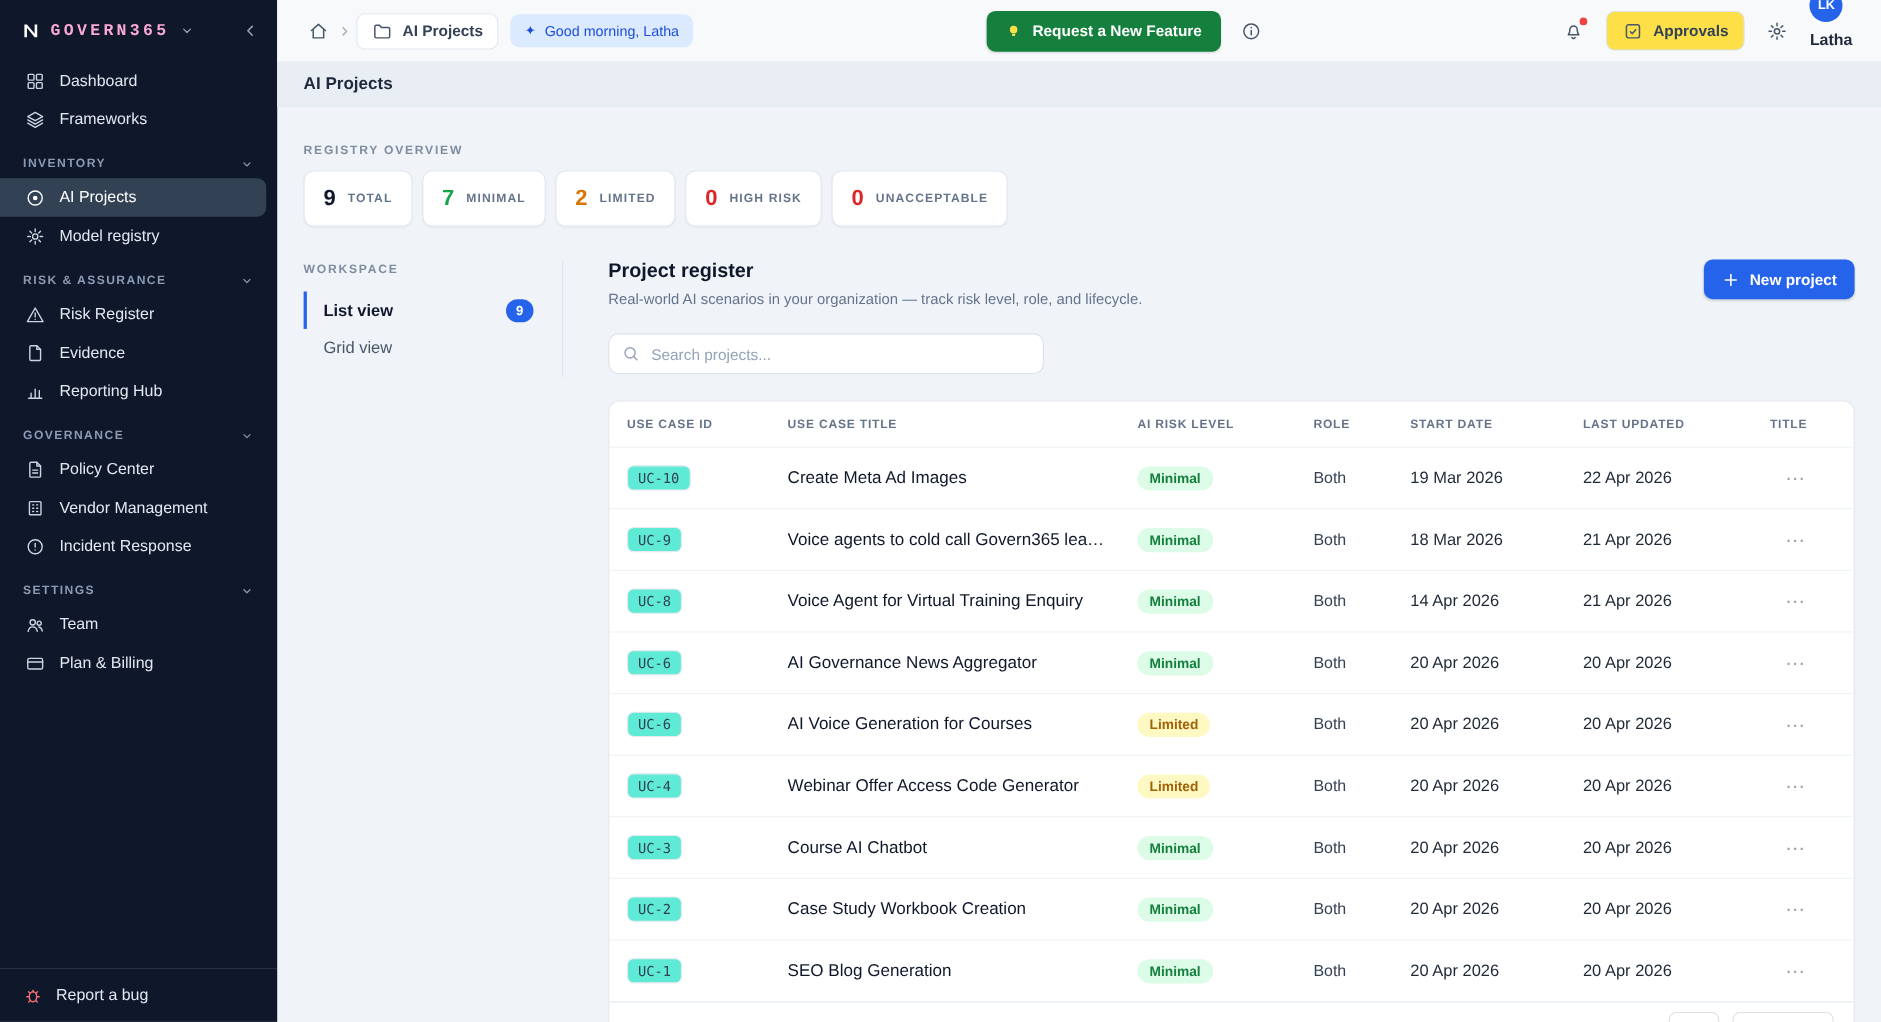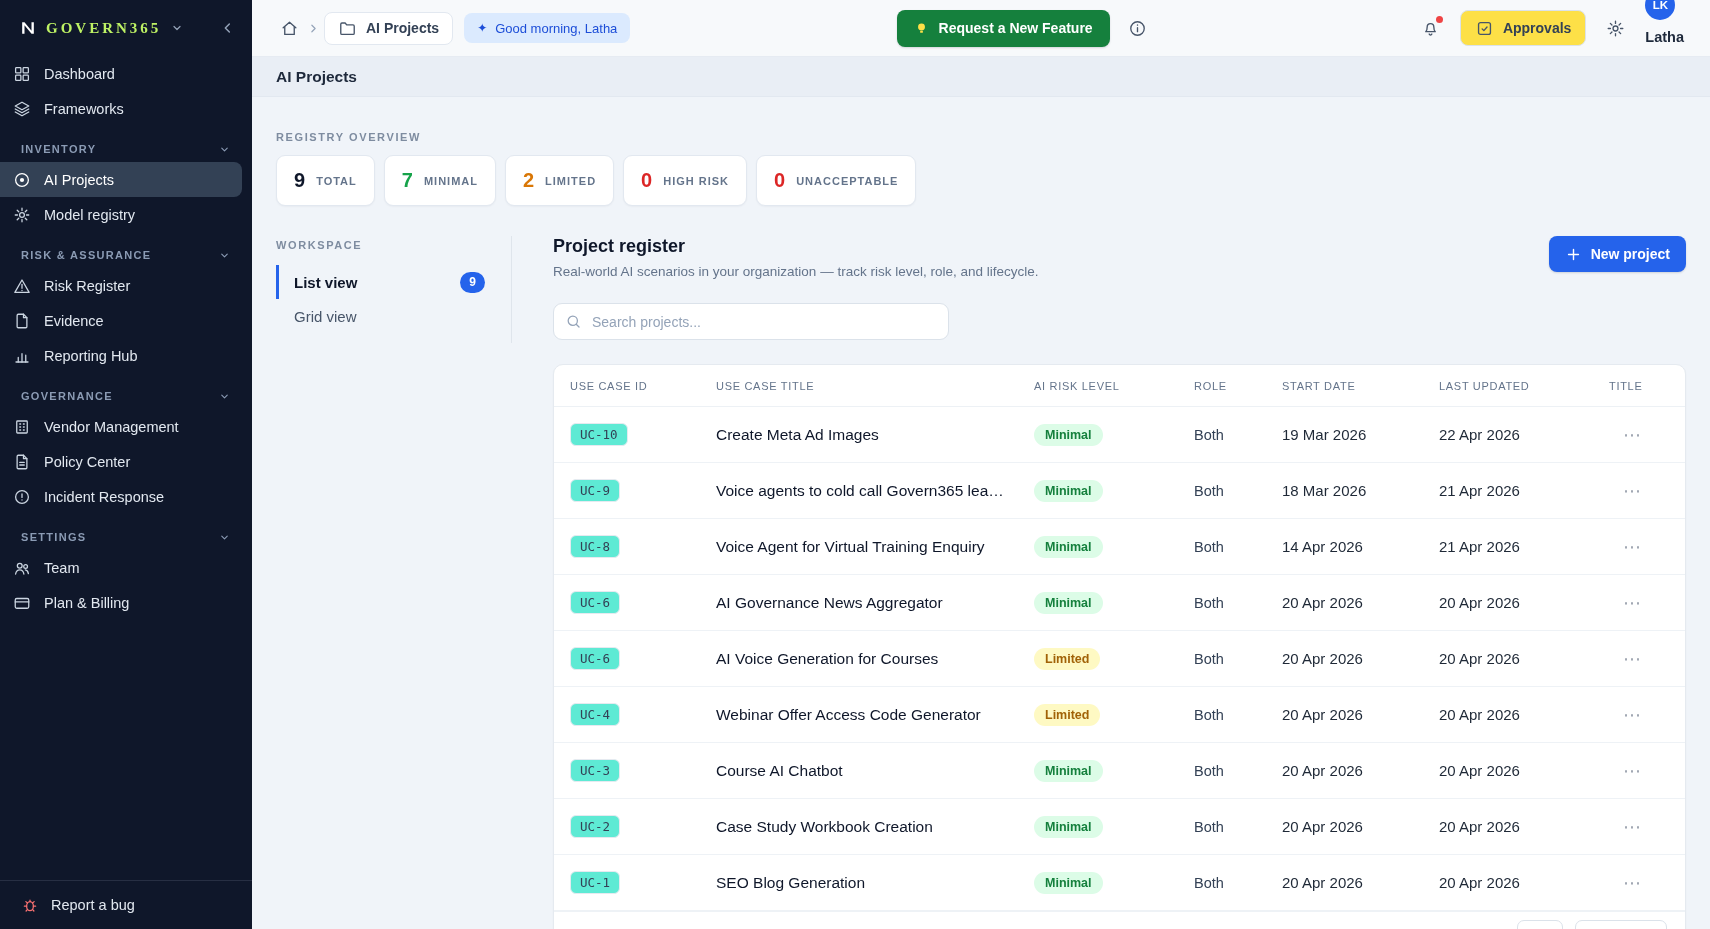--- a/index.html
+++ b/index.html
@@ -3,25 +3,25 @@
 <meta charset="utf-8">
 <style>
   * { margin:0; padding:0; box-sizing:border-box; }
   html,body { width:1710px; height:929px; overflow:hidden; }
   body { font-family:"Liberation Sans", sans-serif; display:flex; background:#f0f4f9; color:#0f172a; }
   svg { display:block; }
 
   
   .sidebar { width:252px; min-width:252px; background:#0f172a; color:#e2e8f0; display:flex; flex-direction:column; }
   .logo-row { display:flex; align-items:center; gap:8px; padding:18px 14px 12px 18px; }
-  .logo-text { font-family:Liberation Serif, serif; font-size:15px; letter-spacing:3px; color:#bef264; font-weight:700; }
+  .logo-text { font-family:Liberation Mono, monospace; font-size:15px; letter-spacing:3px; color:#f9a8d4; font-weight:700; }
   .logo-chevron { margin-left:2px; }
   .collapse-btn { margin-left:auto; background:none; border:none; cursor:pointer; padding:2px; }
   .nav { flex:1; padding:6px 10px 0 0; }
-  .nav-item { display:flex; align-items:center; gap:13px; height:35px; padding-left:13px; border-radius:0 8px 8px 0; font-size:14.5px; color:#e2e8f0; cursor:pointer; }
+  .nav-item { display:flex; align-items:center; gap:13px; height:35px; padding-left:23px; border-radius:0 8px 8px 0; font-size:14.5px; color:#e2e8f0; cursor:pointer; }
   .nav-item.active { background:#334155; color:#ffffff; }
   .nav-section { display:flex; align-items:center; justify-content:space-between; padding:17px 12px 7px 21px; font-size:11px; letter-spacing:1.3px; color:#8b9bb4; font-weight:700; cursor:pointer; }
   .icon-s { width:18px; height:18px; stroke:#cbd5e1; fill:none; stroke-width:1.7; stroke-linecap:round; stroke-linejoin:round; flex:none; }
   .nav-item.active .icon-s { stroke:#ffffff; }
   .icon-bug { stroke:#f87171; }
   .sidebar-footer { margin-top:auto; border-top:1px solid rgba(148,163,184,.18); padding:15px 21px; display:flex; align-items:center; gap:12px; font-size:14.5px; color:#e2e8f0; cursor:pointer; }
 
   
   .main { flex:1; display:flex; flex-direction:column; min-width:0; }
 
@@ -68,21 +68,21 @@
   .icon-w { width:17px; height:17px; stroke:#ffffff; fill:none; stroke-width:2; stroke-linecap:round; stroke-linejoin:round; flex:none; }
 
   .search-wrap { margin-top:24px; position:relative; width:396px; }
   .search-icon-pos { position:absolute; left:12px; top:10px; }
   .search-input { width:100%; height:37px; border:1px solid #dbe2ea; border-radius:9px; padding:0 12px 0 38px; font-size:14px; color:#334155; background:#ffffff; outline:none; }
   .search-input::placeholder { color:#94a3b8; }
 
   .table-card { margin-top:24px; background:#ffffff; border:1px solid #e5eaf0; border-radius:10px; overflow:hidden; box-shadow:0 1px 2px rgba(15,23,42,.04); }
   .t-row { display:grid; grid-template-columns:146px 318px 160px 88px 157px 170px 1fr; align-items:center; padding-left:16px; }
   .t-head { height:42px; border-bottom:1px solid #edf1f5; }
-  .t-head span { font-size:11px; letter-spacing:.7px; color:#64748b; font-weight:400; }
+  .t-head span { font-size:11px; letter-spacing:.7px; color:#64748b; font-weight:700; }
   .t-body-row { height:56px; border-bottom:1px solid #eef2f6; }
   .uc-chip { display:inline-block; font-family:"DejaVu Sans Mono", monospace; font-size:12.5px; color:#334155; background:#5eead4; border:1px solid #e5eaf0; border-radius:6px; padding:3px 9px; }
   .t-title { font-size:15.5px; color:#0f172a; white-space:nowrap; overflow:hidden; text-overflow:ellipsis; padding-right:18px; }
   .badge { display:inline-block; font-size:12.5px; font-weight:600; border-radius:999px; padding:4px 11px; }
   .badge-minimal { background:#dcfce7; color:#15803d; }
   .badge-limited { background:#fef9c3; color:#a16207; }
   .t-role { font-size:14.5px; color:#334155; }
   .t-date { font-size:15px; color:#1f2937; }
   .t-action { color:#9ca3af; font-size:18px; padding-left:14px; cursor:pointer; line-height:1; }
   .t-foot { height:46px; display:flex; align-items:center; justify-content:flex-end; gap:12px; padding:8px 18px; border-top:1px solid #eef2f6; }
@@ -178,32 +178,32 @@
     </div>
 
     <div class="nav-section">
       <span>GOVERNANCE</span>
       <svg width="11" height="11" viewBox="0 0 24 24">
           <path d="m6 9 6 6 6-6" stroke="#8b9bb4" stroke-width="2.4" fill="none" stroke-linecap="round" stroke-linejoin="round"></path>
         </svg>
     </div>
     <div class="nav-item">
       <svg class="icon-s" viewBox="0 0 24 24">
-          <rect x="5" y="4" width="14" height="16" rx="1"></rect>
-          <path d="M9 8h1.2M13.8 8H15M9 12h1.2M13.8 12H15M9 16h1.2M13.8 16H15"></path>
-        </svg>
-      <span>Vendor Management</span>
-    </div>
-    <div class="nav-item">
-      <svg class="icon-s" viewBox="0 0 24 24">
           <path d="M14 3H7a1.5 1.5 0 0 0-1.5 1.5v15A1.5 1.5 0 0 0 7 21h10a1.5 1.5 0 0 0 1.5-1.5V7.5Z"></path>
           <path d="M14 3v4.5h4.5"></path>
           <path d="M9 12.5h6M9 16h6"></path>
         </svg>
       <span>Policy Center</span>
+    </div>
+    <div class="nav-item">
+      <svg class="icon-s" viewBox="0 0 24 24">
+          <rect x="5" y="4" width="14" height="16" rx="1"></rect>
+          <path d="M9 8h1.2M13.8 8H15M9 12h1.2M13.8 12H15M9 16h1.2M13.8 16H15"></path>
+        </svg>
+      <span>Vendor Management</span>
     </div>
     <div class="nav-item">
       <svg class="icon-s" viewBox="0 0 24 24">
           <circle cx="12" cy="12" r="8.5"></circle>
           <path d="M12 8v4.5"></path>
           <path d="M12 15.8v.2"></path>
         </svg>
       <span>Incident Response</span>
     </div>
 

